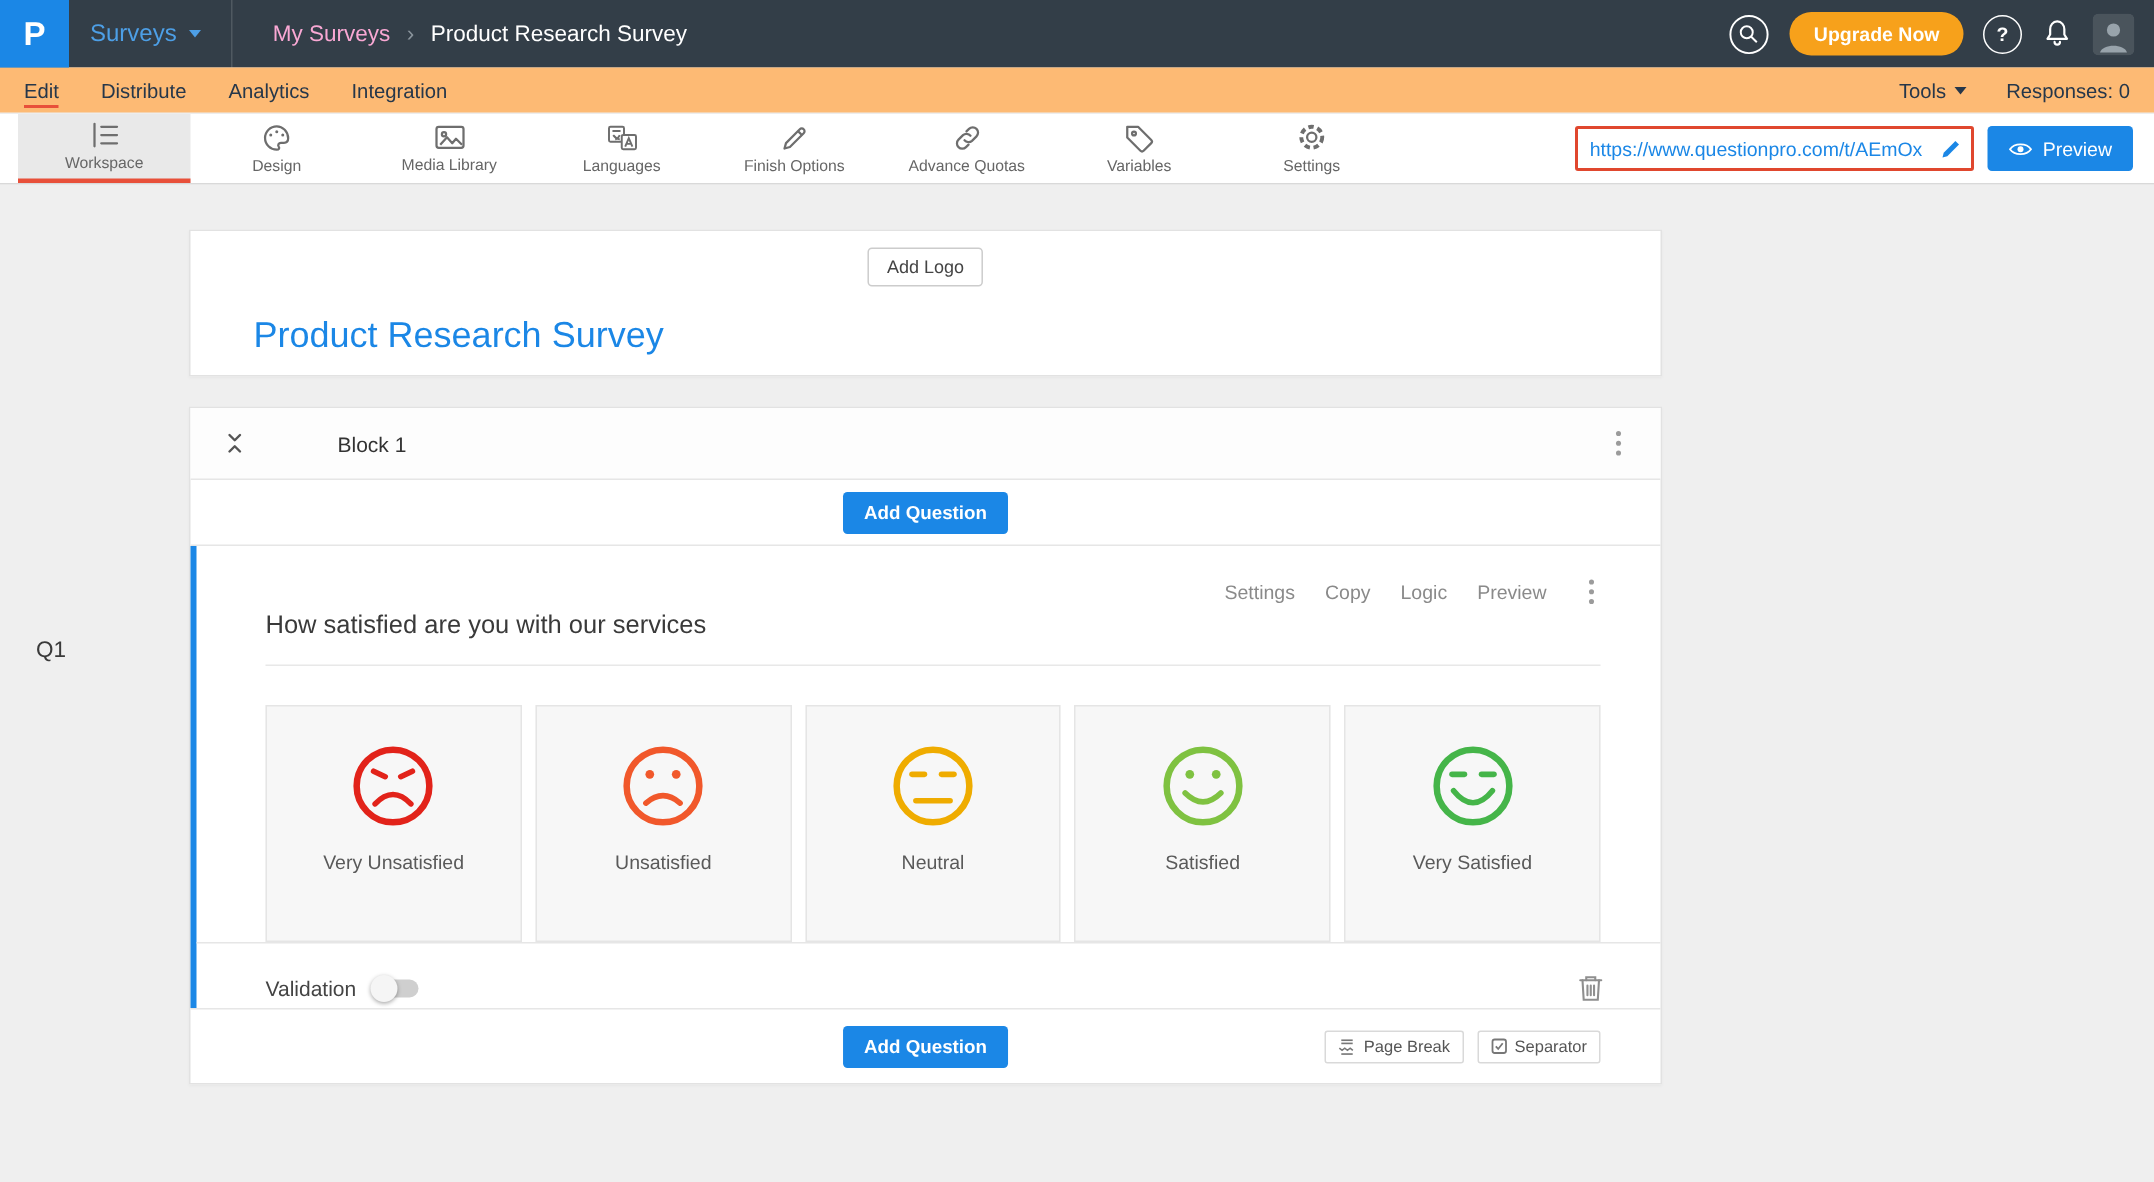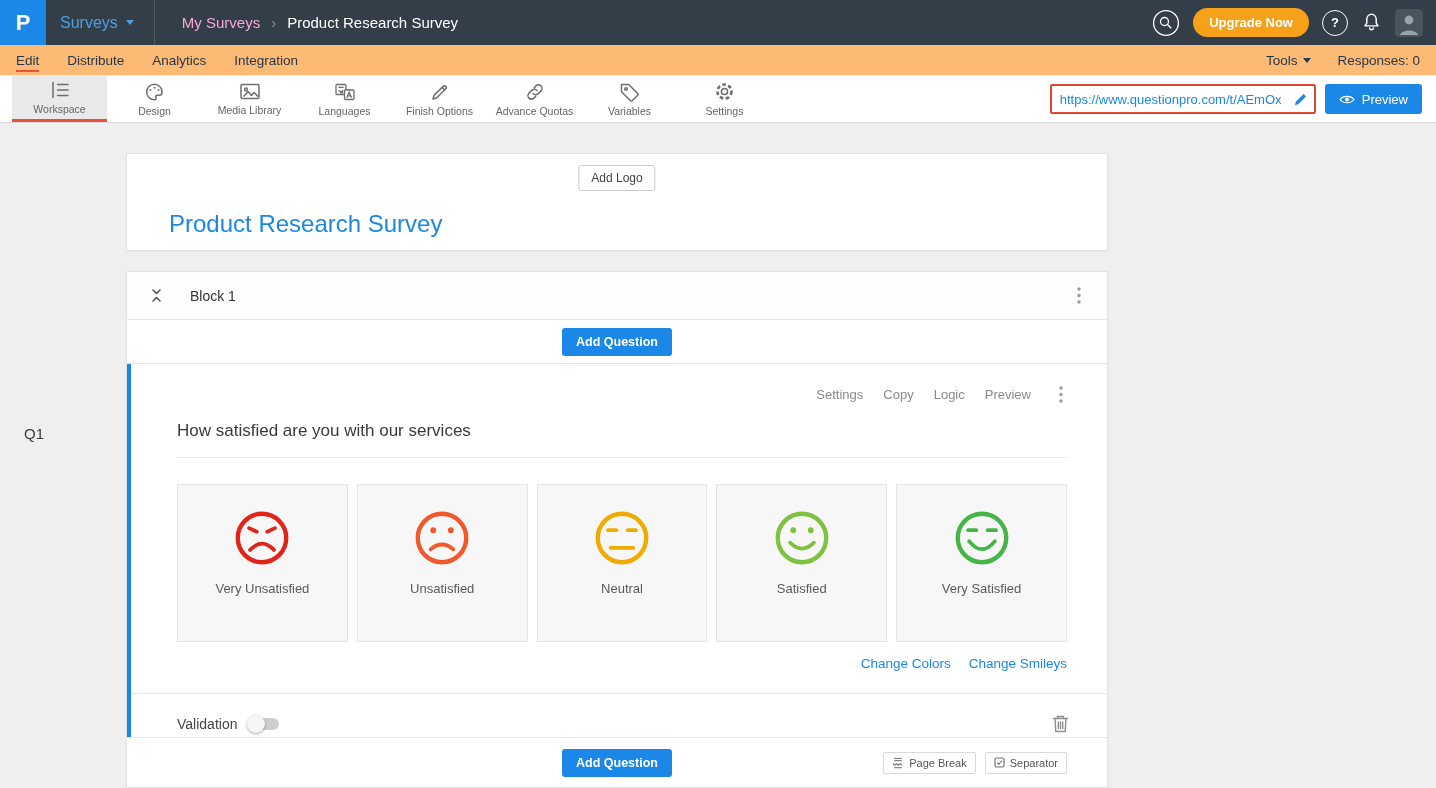--- a/index.html
+++ b/index.html
@@ -28,54 +28,54 @@
   
   .tabsrow { height:31px; background:#fdba74; display:flex; align-items:stretch; font-size:13.5px; border-bottom:1px solid #ededed; }
   .tab { margin-left:28px; color:#26374a; cursor:pointer; position:relative; display:flex; align-items:center; }
   .tab:first-child { margin-left:16px; }
   .tab.active::after { content:""; position:absolute; left:0; right:0; bottom:3px; height:2px; background:var(--active-red,#e8503a); }
   .tabs-right { margin-left:auto; display:flex; align-items:center; gap:26px; padding-right:16px; color:#26374a; }
   .tools-menu { display:flex; align-items:center; gap:6px; cursor:pointer; }
 
   
   .toolbar { height:47px; background:#fff; border-bottom:1px solid #d9d9d9; display:flex; align-items:stretch; }
-  .tool-item { width:95px; display:flex; flex-direction:column; align-items:center; justify-content:center; gap:3px; cursor:pointer; }
+  .tool-item { width:115px; display:flex; flex-direction:column; align-items:center; justify-content:center; gap:3px; cursor:pointer; }
   .tool-item .lbl { font-size:10.5px; color:#666; }
   .tool-item.active { background:#e9e9e9; border-bottom:3px solid var(--active-red,#e8503a); margin-left:12px; }
   .toolbar-right { margin-left:auto; display:flex; align-items:center; gap:9px; padding-right:14px; }
   .url-box { width:266px; height:30px; border:2px solid var(--url-border-red,#e0472e); border-radius:2px; display:flex;
              align-items:center; background:#fff; padding:0 7px 0 8px; }
   .url-input { flex:1; min-width:0; border:none; outline:none; color:var(--accent-blue,#1b87e6); font-size:13px; font-family:inherit; background:transparent; }
   .preview-btn { height:30px; background:var(--accent-blue,#1b87e6); color:#fff; border:none; border-radius:3px; font-size:13px;
                  display:flex; align-items:center; gap:7px; padding:0 14px; cursor:pointer; font-family:inherit; }
 
   
   .main { position:relative; height:665px; padding-top:30px; }
   .qnum { position:absolute; left:24px; top:302px; font-size:15px; color:#3a3a3a; }
   .content { width:982px; margin-left:126px; }
   .card { background:#fff; border:1px solid #e2e2e2; box-shadow:0 1px 2px rgba(0,0,0,0.04); }
 
   .header-card { height:98px; position:relative; margin-bottom:20px; }
   .add-logo-btn { position:absolute; left:50%; transform:translateX(-50%); top:11px; background:#fff; border:1px solid #ccc;
                   border-radius:3px; font-size:12px; color:#444; padding:5px 12px; cursor:pointer; font-family:inherit; }
   .survey-title { position:absolute; left:42px; top:56px; font-size:24px; font-weight:normal; color:var(--accent-blue,#1b87e6); cursor:text; }
 
-  .block-header { height:48px; display:flex; align-items:center; border-bottom:1px solid #e6e6e6; padding:0 22px; background:#fdfdfd; }
+  .block-header { height:48px; display:flex; align-items:center; border-bottom:1px solid #e6e6e6; padding:0 22px; background:#fdfdfd;gap:35px; }
   .collapse-btn { display:flex; align-items:center; margin-right:26px; cursor:pointer; }
   .block-label { font-size:14px; color:#333; cursor:text; }
   .dots-btn { margin-left:auto; display:flex; align-items:center; cursor:pointer; padding:4px; }
 
   .addq-row { height:44px; display:flex; align-items:center; justify-content:center; border-bottom:1px solid #e6e6e6; }
   .addq-btn { background:var(--accent-blue,#1b87e6); color:#fff; font-size:12.5px; font-weight:bold; border:none; border-radius:3px;
               padding:7px 14px; cursor:pointer; font-family:inherit; }
 
   .question { border-left:4px solid var(--accent-blue,#1b87e6); padding:18px 40px 0 46px; }
   .q-actions { display:flex; justify-content:flex-end; align-items:center; gap:20px; color:#8a8a8a; font-size:13px; }
   .q-action { cursor:pointer; }
-  .q-title-wrap { margin-top:14px; border-bottom:1px solid #e8e8e8; padding-bottom:16px; }
+  .q-title-wrap { border-bottom:1px solid #e8e8e8; padding-bottom:16px; }
   .q-title { font-size:17px; font-weight:normal; color:#3a3a3a; cursor:text; }
   .smiley-row { display:flex; gap:9px; margin-top:26px; }
   .smiley-box { flex:1; height:158px; background:#f7f7f7; border:1px solid #e5e5e5; display:flex; flex-direction:column;
                 align-items:center; cursor:pointer; }
   .smiley-face { margin-top:24px; height:58px; }
   .smiley-label { margin-top:14px; font-size:13px; color:#5a5a5a; }
   .change-links { display:flex; justify-content:flex-end; gap:18px; margin-top:14px; padding-bottom:22px; font-size:13.5px; }
   .change-links span { color:var(--accent-blue,#1b87e6); cursor:pointer; }
   .validation-row { border-top:1px solid #e6e6e6; height:44px; display:flex; align-items:center;
                     margin:0 -40px 0 -46px; padding:16px 38px 0 46px; }
@@ -335,24 +335,20 @@
               <span class="smiley-face"><svg width="58" height="58" viewBox="0 0 56 56" fill="none" stroke="#45b549" stroke-width="3.6" stroke-linecap="round">
                     <circle cx="28" cy="28" r="23.4" stroke-width="4.2"></circle>
                     <path d="M14.5 20.5 H22.5"></path>
                     <path d="M33.5 20.5 H41.5"></path>
                     <path d="M15.5 31 Q28 46.5 40.5 31"></path>
                   </svg></span>
               <span class="smiley-label">Very Satisfied</span>
             </div>
           </div>
 
-          <div class="change-links">
-            <span>Change Colors</span>
-            <span>Change Smileys</span>
-          </div>
 
           <div class="validation-row">
             <span class="validation-label">Validation</span>
             <span class="toggle">
                 <span class="knob"></span>
               </span>
             <span class="trash-btn">
               <svg width="17" height="19" viewBox="0 0 17 19" fill="none" stroke="#8f8f8f" stroke-width="1.4" stroke-linecap="round">
                 <path d="M1.5 4.5 H15.5"></path>
                   <path d="M5.5 4.5 V2.5 H11.5 V4.5"></path>

